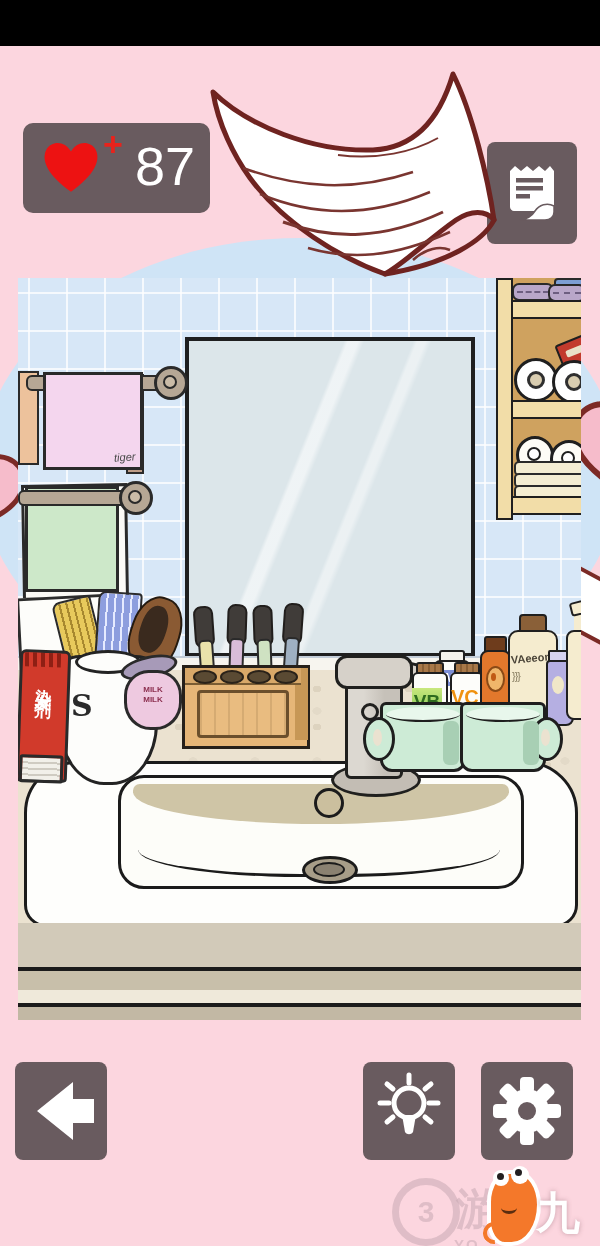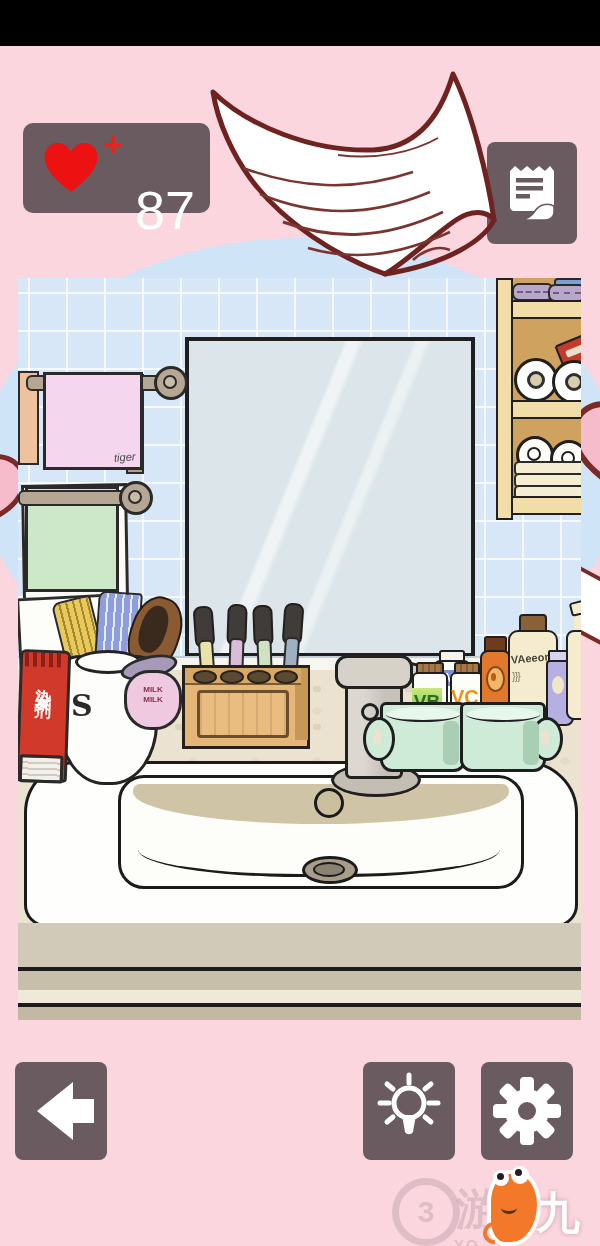--- a/index.html
+++ b/index.html
@@ -12,21 +12,21 @@
   .status-bar{left:0;top:0;width:600px;height:46px;background:#000;z-index:9;}
   
   .bg-blob{left:-20px;top:238px;width:640px;height:470px;border-radius:50%;background:#cfe4f6;z-index:1;}
   .bg-heart{z-index:1;}
   .bg-paper-piece{left:556px;top:578px;width:70px;height:52px;background:#fff;border:4px solid #7c2a26;transform:rotate(28deg);z-index:1;}
   
   .hud-btn{background:#695b5f;border-radius:10px;z-index:6;}
   .heart-btn{left:23px;top:123px;width:187px;height:90px;}
   .heart-btn svg{position:absolute;left:16px;top:13px;}
   .heart-plus{position:absolute;left:80px;top:2px;color:#e8231c;font-size:34px;font-weight:bold;}
-  .heart-count{position:absolute;left:102px;top:12px;width:80px;text-align:center;color:#fff;font-size:54px;margin-top:44px;}
+  .heart-count{position:absolute;left:102px;top:12px;width:80px;text-align:center;color:#fff;font-size:54px;}
   .receipt-btn{left:487px;top:142px;width:90px;height:102px;border-radius:8px;}
   .receipt-btn svg{position:absolute;left:17px;top:20px;}
   .paper-note{left:188px;top:60px;width:315px;height:228px;z-index:7;}
   
   .scene{left:18px;top:278px;width:563px;height:742px;overflow:hidden;z-index:5;background:#ebe2d0;}
   .wall{left:0;top:0;width:563px;height:380px;background-color:#d7e7f7;
     background-image:linear-gradient(rgba(255,255,255,.75) 2px,transparent 2px),
                      linear-gradient(90deg,rgba(255,255,255,.75) 2px,transparent 2px);
     background-size:38px 38px;background-position:10px 14px;}
   .splash{left:0;top:378px;width:563px;height:14px;background:#f7f5ef;border-top:2px solid #c3cdd8;}

